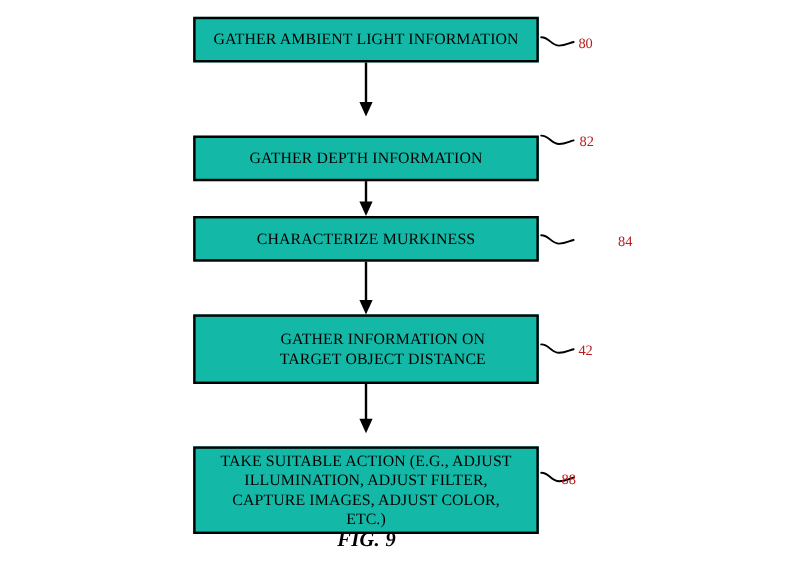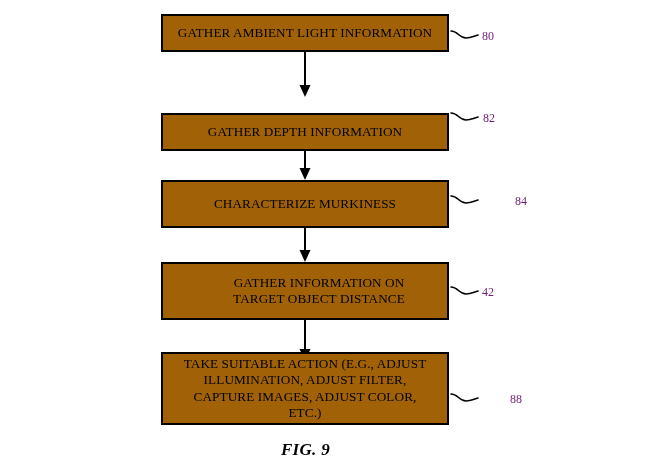--- a/index.html
+++ b/index.html
@@ -24,65 +24,65 @@
     height: 469px;
   }
 
   
   .proc-box {
     position: absolute;
     left: 161px;
     width: 288px;
     box-sizing: border-box;
     border: 2px solid #000000;
-    background: #a16207;
+    background: #14b8a6;
     display: flex;
     align-items: center;
     justify-content: center;
     text-align: center;
   }
   .proc-label {
     font-family: "Liberation Serif", "DejaVu Serif", serif;
     font-size: 13.2px;
     line-height: 16.5px;
     letter-spacing: 0.1px;
     color: #000000;
     white-space: pre-line;
     padding: 0 6px;
   }
 
   #box-80 { top: 14px;  height: 38px; }
   #box-82 { top: 113px;  height: 38px; }
-  #box-84 { top: 180px; height: 48px; text-align: center; }
+  #box-84 { top: 180px; height: 38px; text-align: center; }
   #box-86 { top: 262px; height: 58px; padding-left: 28px; }
-  #box-88 { top: 352px; height: 73px; justify-content: center; }
+  #box-88 { top: 372px; height: 73px; justify-content: center; }
 
   
   .connector {
     position: absolute;
     left: 0;
     top: 0;
     width: 660px;
     height: 469px;
     pointer-events: none;
   }
 
   
   .ref-num {
     position: absolute;
     font-family: "Liberation Serif", "DejaVu Serif", serif;
     font-size: 12px;
     line-height: 12px;
-    color: #701a75;
+    color: #b91c1c;
   }
   #ref-80 { left: 482px; top: 30px; }
   #ref-82 { left: 483px; top: 112px; }
   #ref-84 { left: 482px; top: 195px; margin-left: 33px; }
   #ref-86 { left: 482px; top: 286px; }
-  #ref-88 { left: 510px; top: 393px; text-align: right; }
+  #ref-88 { left: 468px; top: 393px; text-align: right; }
 
   
   #fig-caption {
     position: absolute;
     left: 0;
     top: 440px;
     width: 611px;
     text-align: center;
     font-family: "Liberation Serif", "DejaVu Serif", serif;
     font-style: italic;

